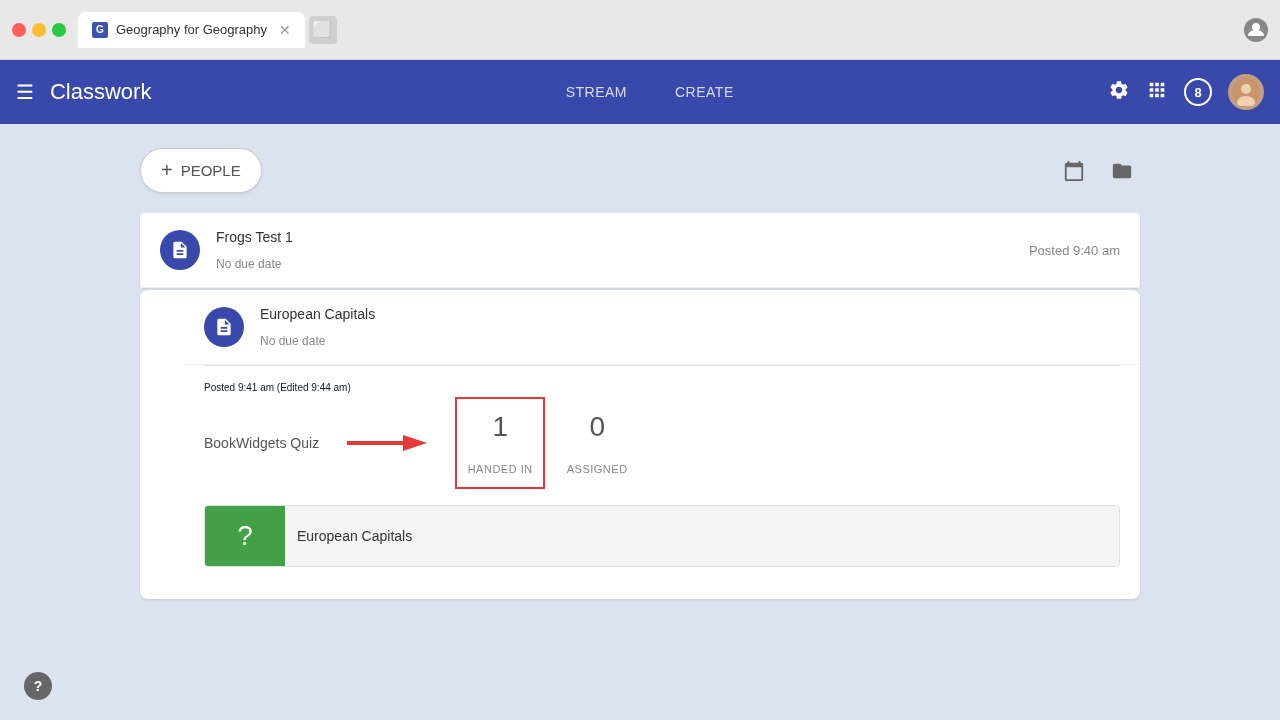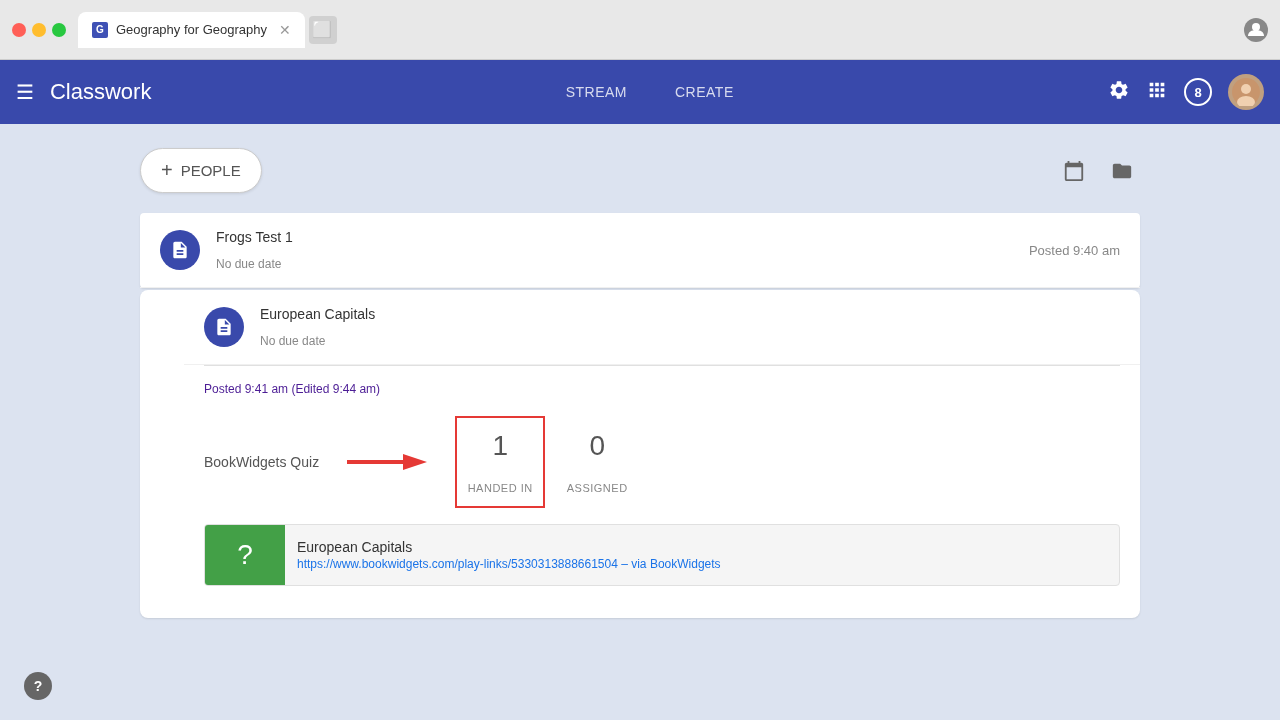--- a/index.html
+++ b/index.html
@@ -180,21 +180,21 @@
       padding-left: 44px;
     }
     .card-expanded-header {
       display: flex;
       align-items: center;
       gap: 16px;
       padding: 16px 20px;
       border-bottom: 1px solid #f0f0f0;
     }
     .card-body { padding: 16px 20px; }
-    .posted-text { font-size: 12px; color: #4c1d95; margin-bottom: 20px; }
+    .posted-text { font-size: 10px; color: #0f172a; margin-bottom: 4px; }
     .stats-row {
       display: flex;
       align-items: center;
       gap: 12px;
       margin-bottom: 16px;
     }
     .stat-box {
       width: 90px;
       text-align: center;
       padding: 12px 8px;
@@ -392,21 +392,20 @@
           <div class="stat-label">ASSIGNED</div>
         </div>
       </div>
 
       <div class="attachment">
         <div class="attachment-thumb">
           <span>?</span>
         </div>
         <div class="attachment-info">
           <div class="attachment-title">European Capitals</div>
-          <div class="attachment-url">https://www.bookwidgets.com/play-links/5330313888661504 – via BookWidgets</div>
         </div>
       </div>
 
     </div>
   </div>
 
 </div>
 
 <div class="help-btn">
   <span>?</span>

